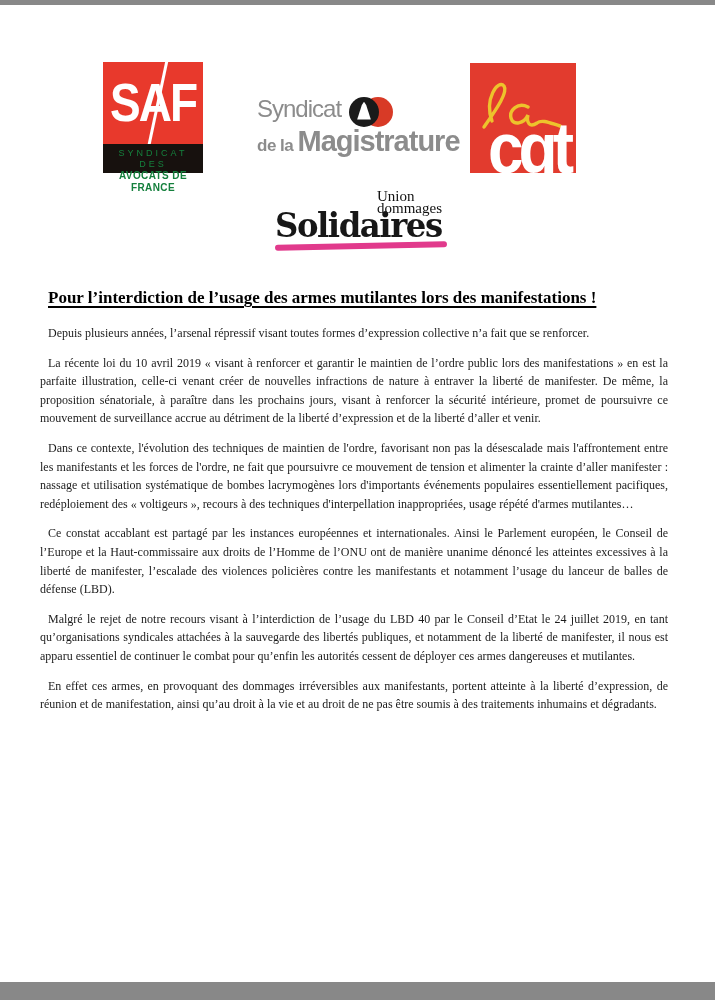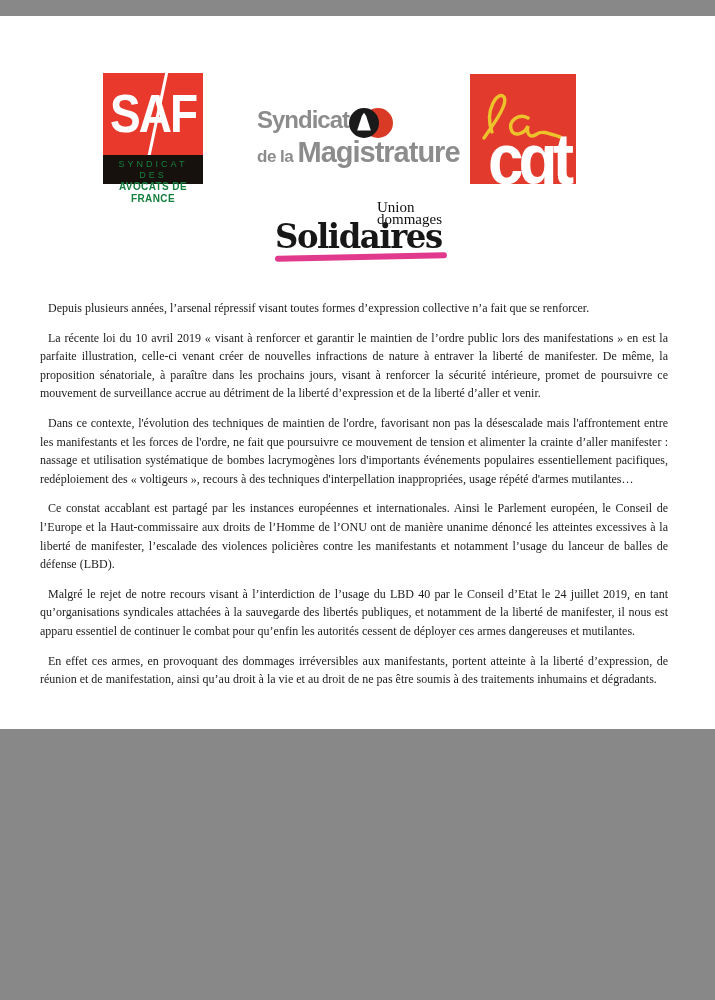--- a/index.html
+++ b/index.html
@@ -1,19 +1,19 @@
 <!DOCTYPE html>
 <html><head>
 <meta charset="utf-8">
 <style>
   html,body{margin:0;padding:0;background:#888;}
   .page{
     position:relative;
-    width:715px;height:713px;
-    margin:16px auto;
+    width:715px;height:977px;
+    margin:5px auto;
     background:#ffffff;
     font-family:"Liberation Serif", serif;
     overflow:hidden;
   }
 
   
   .logo-saf{position:absolute;left:103px;top:57px;width:100px;height:111px;}
   .saf-red{position:relative;width:100px;height:82px;background:#e8392c;overflow:hidden;}
   .saf-slash{position:absolute;left:53px;top:-12px;width:2.5px;height:110px;background:#fff;transform:rotate(12deg);}
   .saf-acronym{
@@ -22,21 +22,21 @@
     color:#fff;letter-spacing:-2px;line-height:1;
     transform:scaleY(1.18);transform-origin:top center;
   }
   .saf-band{width:100px;height:29px;background:#17110e;color:#15803d;text-align:center;box-sizing:border-box;padding-top:4px;}
   .saf-band-line1{font-family:"Liberation Sans",sans-serif;font-size:9px;letter-spacing:3px;line-height:11px;}
   .saf-band-line2{font-family:"Liberation Sans",sans-serif;font-weight:bold;font-size:10px;letter-spacing:.4px;line-height:12px;}
 
   
   .logo-sm{position:absolute;left:257px;top:92px;width:170px;color:#8c8c8c;font-family:"Liberation Sans",sans-serif;}
   .sm-row1{position:relative;height:26px;}
-  .sm-syndicat{font-weight:bold;font-size:24px;letter-spacing:-1px;line-height:24px;}
+  .sm-syndicat{font-weight:normal;font-size:24px;letter-spacing:-1px;line-height:24px;}
   .sm-circles{position:absolute;left:92px;top:0px;width:64px;height:30px;display:inline-block;}
   .sm-circle-red{position:absolute;left:14px;top:0;width:30px;height:30px;border-radius:50%;background:#d83a26;}
   .sm-circle-black{position:absolute;left:0;top:0;width:30px;height:30px;border-radius:50%;background:#1a1a1a;}
   .sm-triangle{position:absolute;left:6px;top:4px;width:18px;height:20px;background:#fff;
     clip-path:polygon(50% 4%,62% 20%,88% 92%,12% 92%,38% 20%);}
   .sm-row2{margin-top:2px;white-space:nowrap;}
   .sm-dela{font-weight:bold;font-size:17px;letter-spacing:-.5px;}
   .sm-mag{font-weight:bold;font-size:29px;letter-spacing:-1px;text-align:center;}
 
   
@@ -121,20 +121,21 @@
   <div class="logo-sol">
     <div class="sol-union">
       <span>Union</span><br>
       <span>dommages</span>
     </div>
     <div class="sol-name">Solidaires</div>
     <div class="sol-underline"></div>
   </div>
 
   <div class="content">
+    <h1 class="doc-title">Pour l’interdiction de l’usage des armes mutilantes lors des manifestations !</h1>
     <p>Depuis plusieurs années, l’arsenal répressif visant toutes formes d’expression collective n’a fait que se renforcer.</p>
     <p>La récente loi du 10 avril 2019 « visant à renforcer et garantir le maintien de l’ordre public lors des manifestations » en est la parfaite illustration, celle-ci venant créer de nouvelles infractions de nature à entraver la liberté de manifester. De même, la proposition sénatoriale, à paraître dans les prochains jours, visant à renforcer la sécurité intérieure, promet de poursuivre ce mouvement de surveillance accrue au détriment de la liberté d’expression et de la liberté d’aller et venir.</p>
     <p>Dans ce contexte, l'évolution des techniques de maintien de l'ordre, favorisant non pas la désescalade mais l'affrontement entre les manifestants et les forces de l'ordre, ne fait que poursuivre ce mouvement de tension et alimenter la crainte d’aller manifester : nassage et utilisation systématique de bombes lacrymogènes lors d'importants événements populaires essentiellement pacifiques, redéploiement des « voltigeurs », recours à des techniques d'interpellation inappropriées, usage répété d'armes mutilantes…</p>
     <p>Ce constat accablant est partagé par les instances européennes et internationales. Ainsi le Parlement européen, le Conseil de l’Europe et la Haut-commissaire aux droits de l’Homme de l’ONU ont de manière unanime dénoncé les atteintes excessives à la liberté de manifester, l’escalade des violences policières contre les manifestants et notamment l’usage du lanceur de balles de défense (LBD).</p>
     <p>Malgré le rejet de notre recours visant à l’interdiction de l’usage du LBD 40 par le Conseil d’Etat le 24 juillet 2019, en tant qu’organisations syndicales attachées à la sauvegarde des libertés publiques, et notamment de la liberté de manifester, il nous est apparu essentiel de continuer le combat pour qu’enfin les autorités cessent de déployer ces armes dangereuses et mutilantes.</p>
     <p>En effet ces armes, en provoquant des dommages irréversibles aux manifestants, portent atteinte à la liberté d’expression, de réunion et de manifestation, ainsi qu’au droit à la vie et au droit de ne pas être soumis à des traitements inhumains et dégradants.</p>
   </div>
 
 </div>
 

